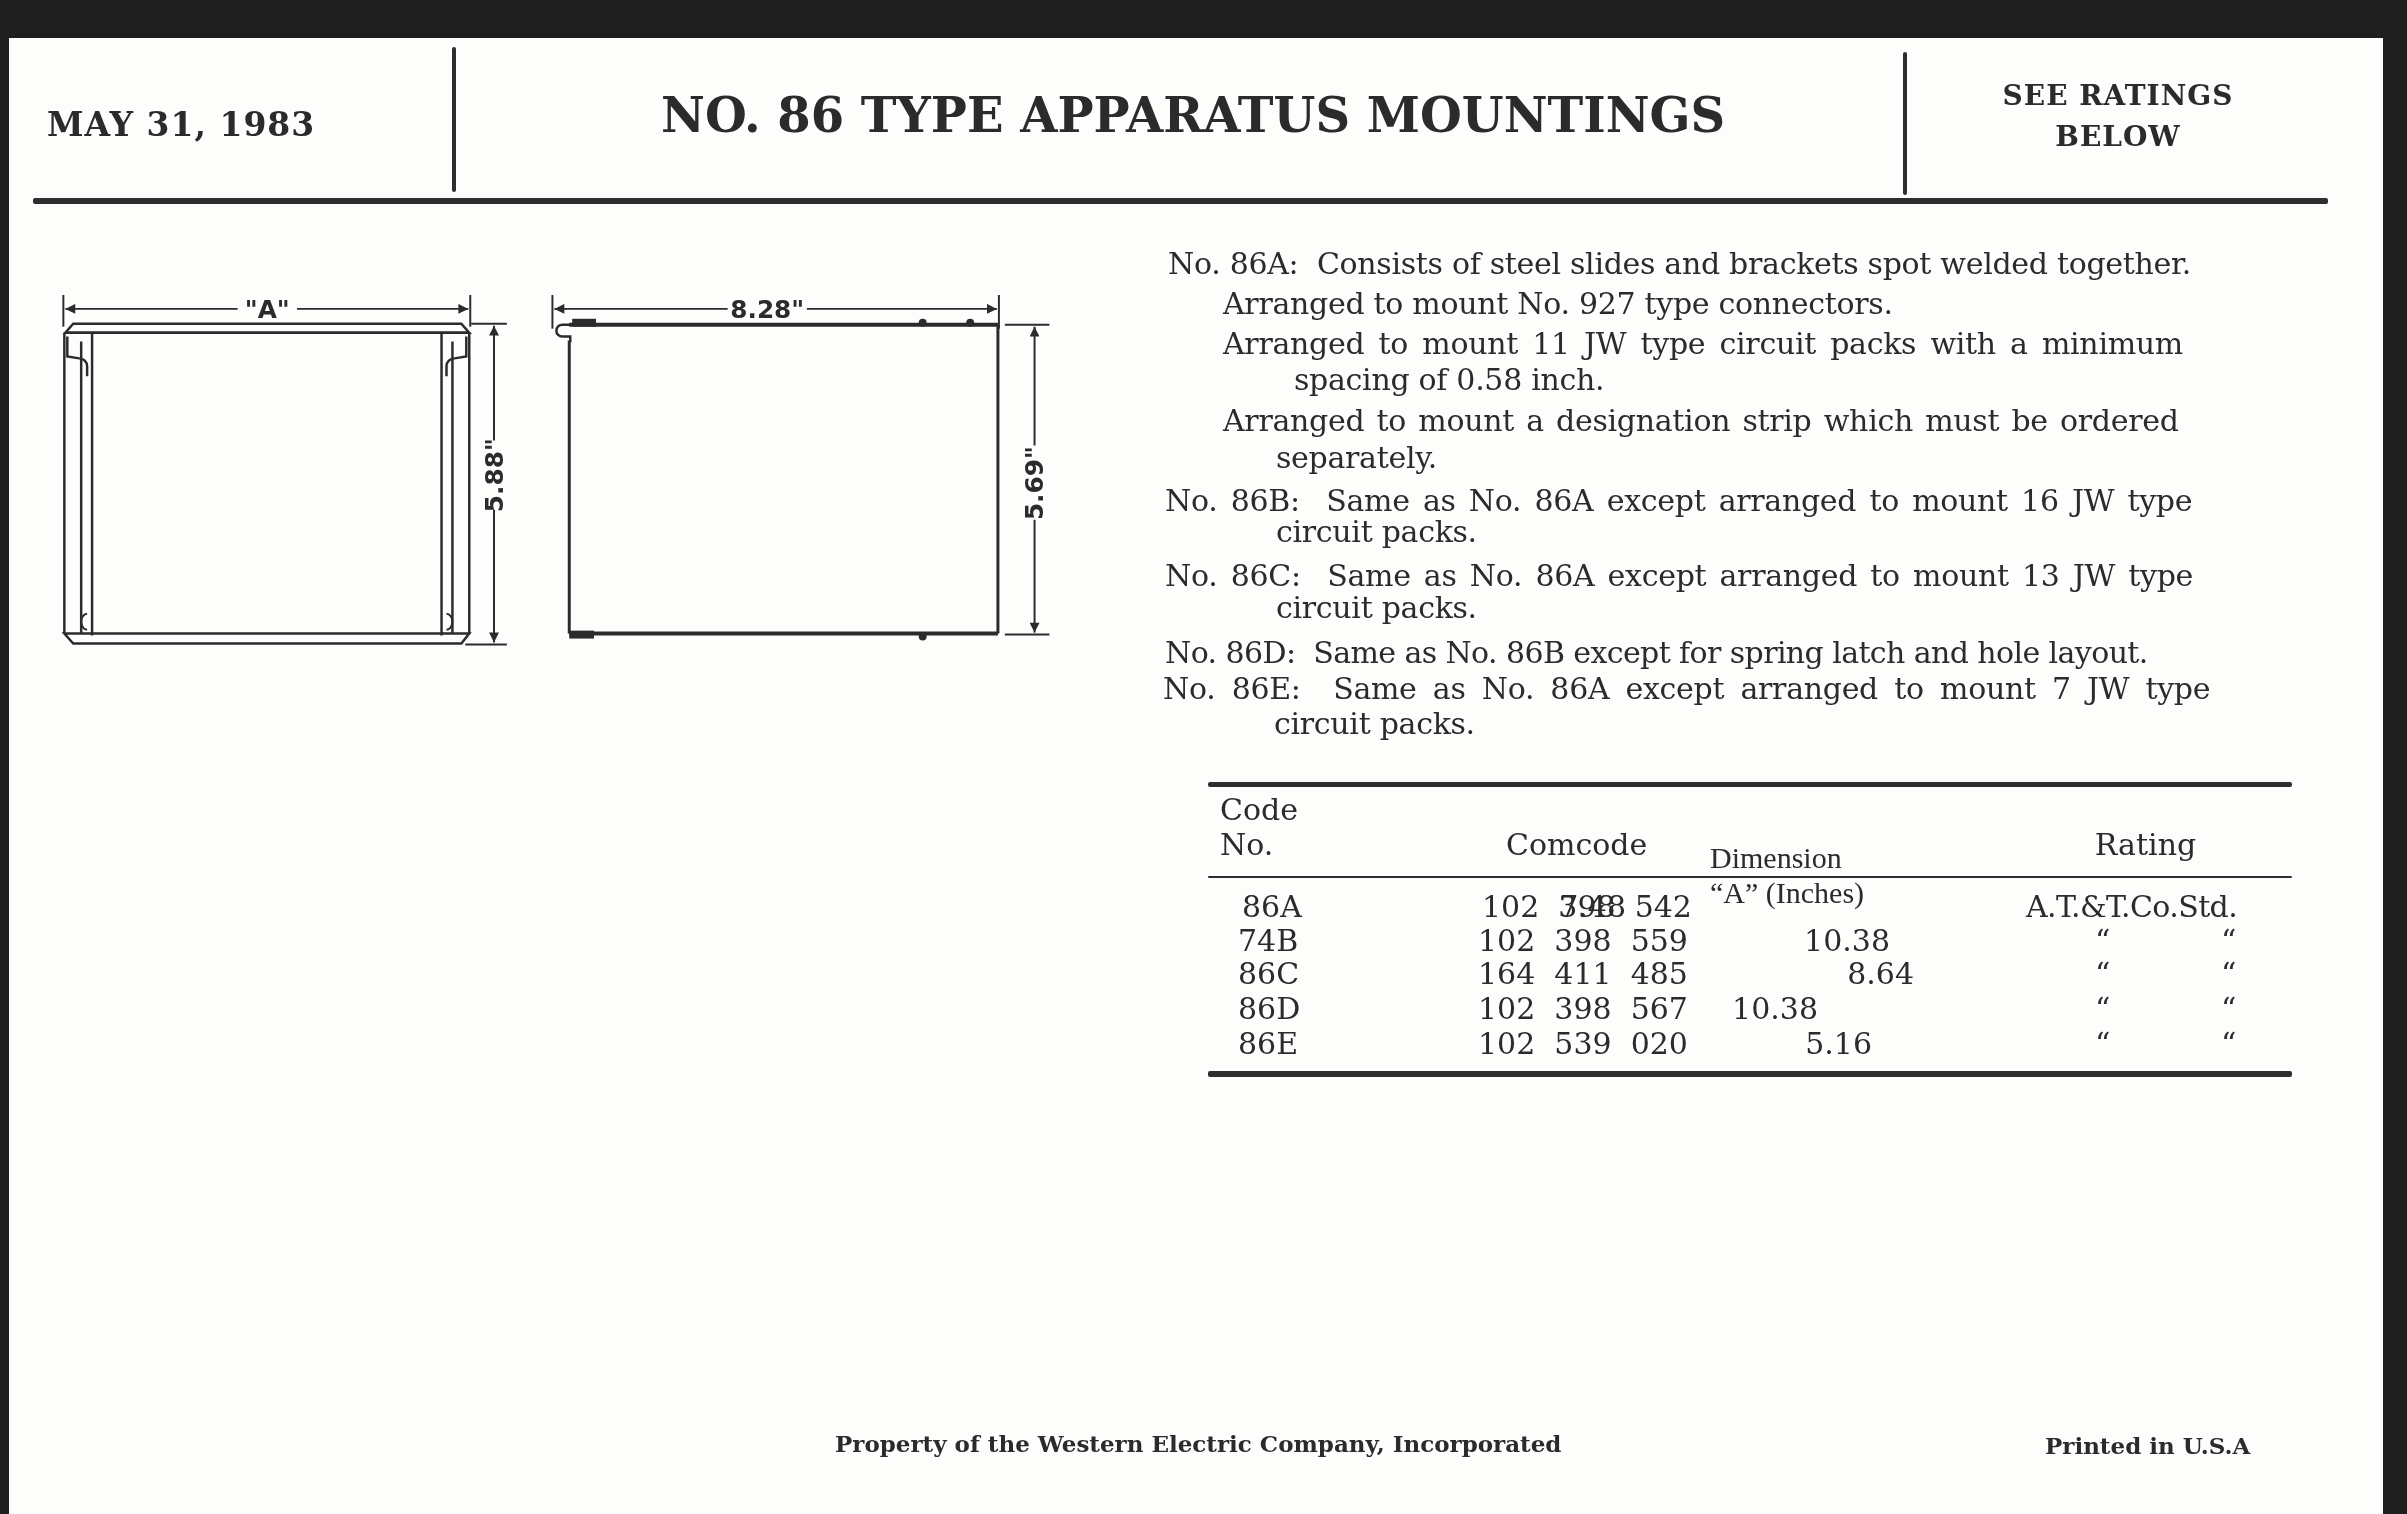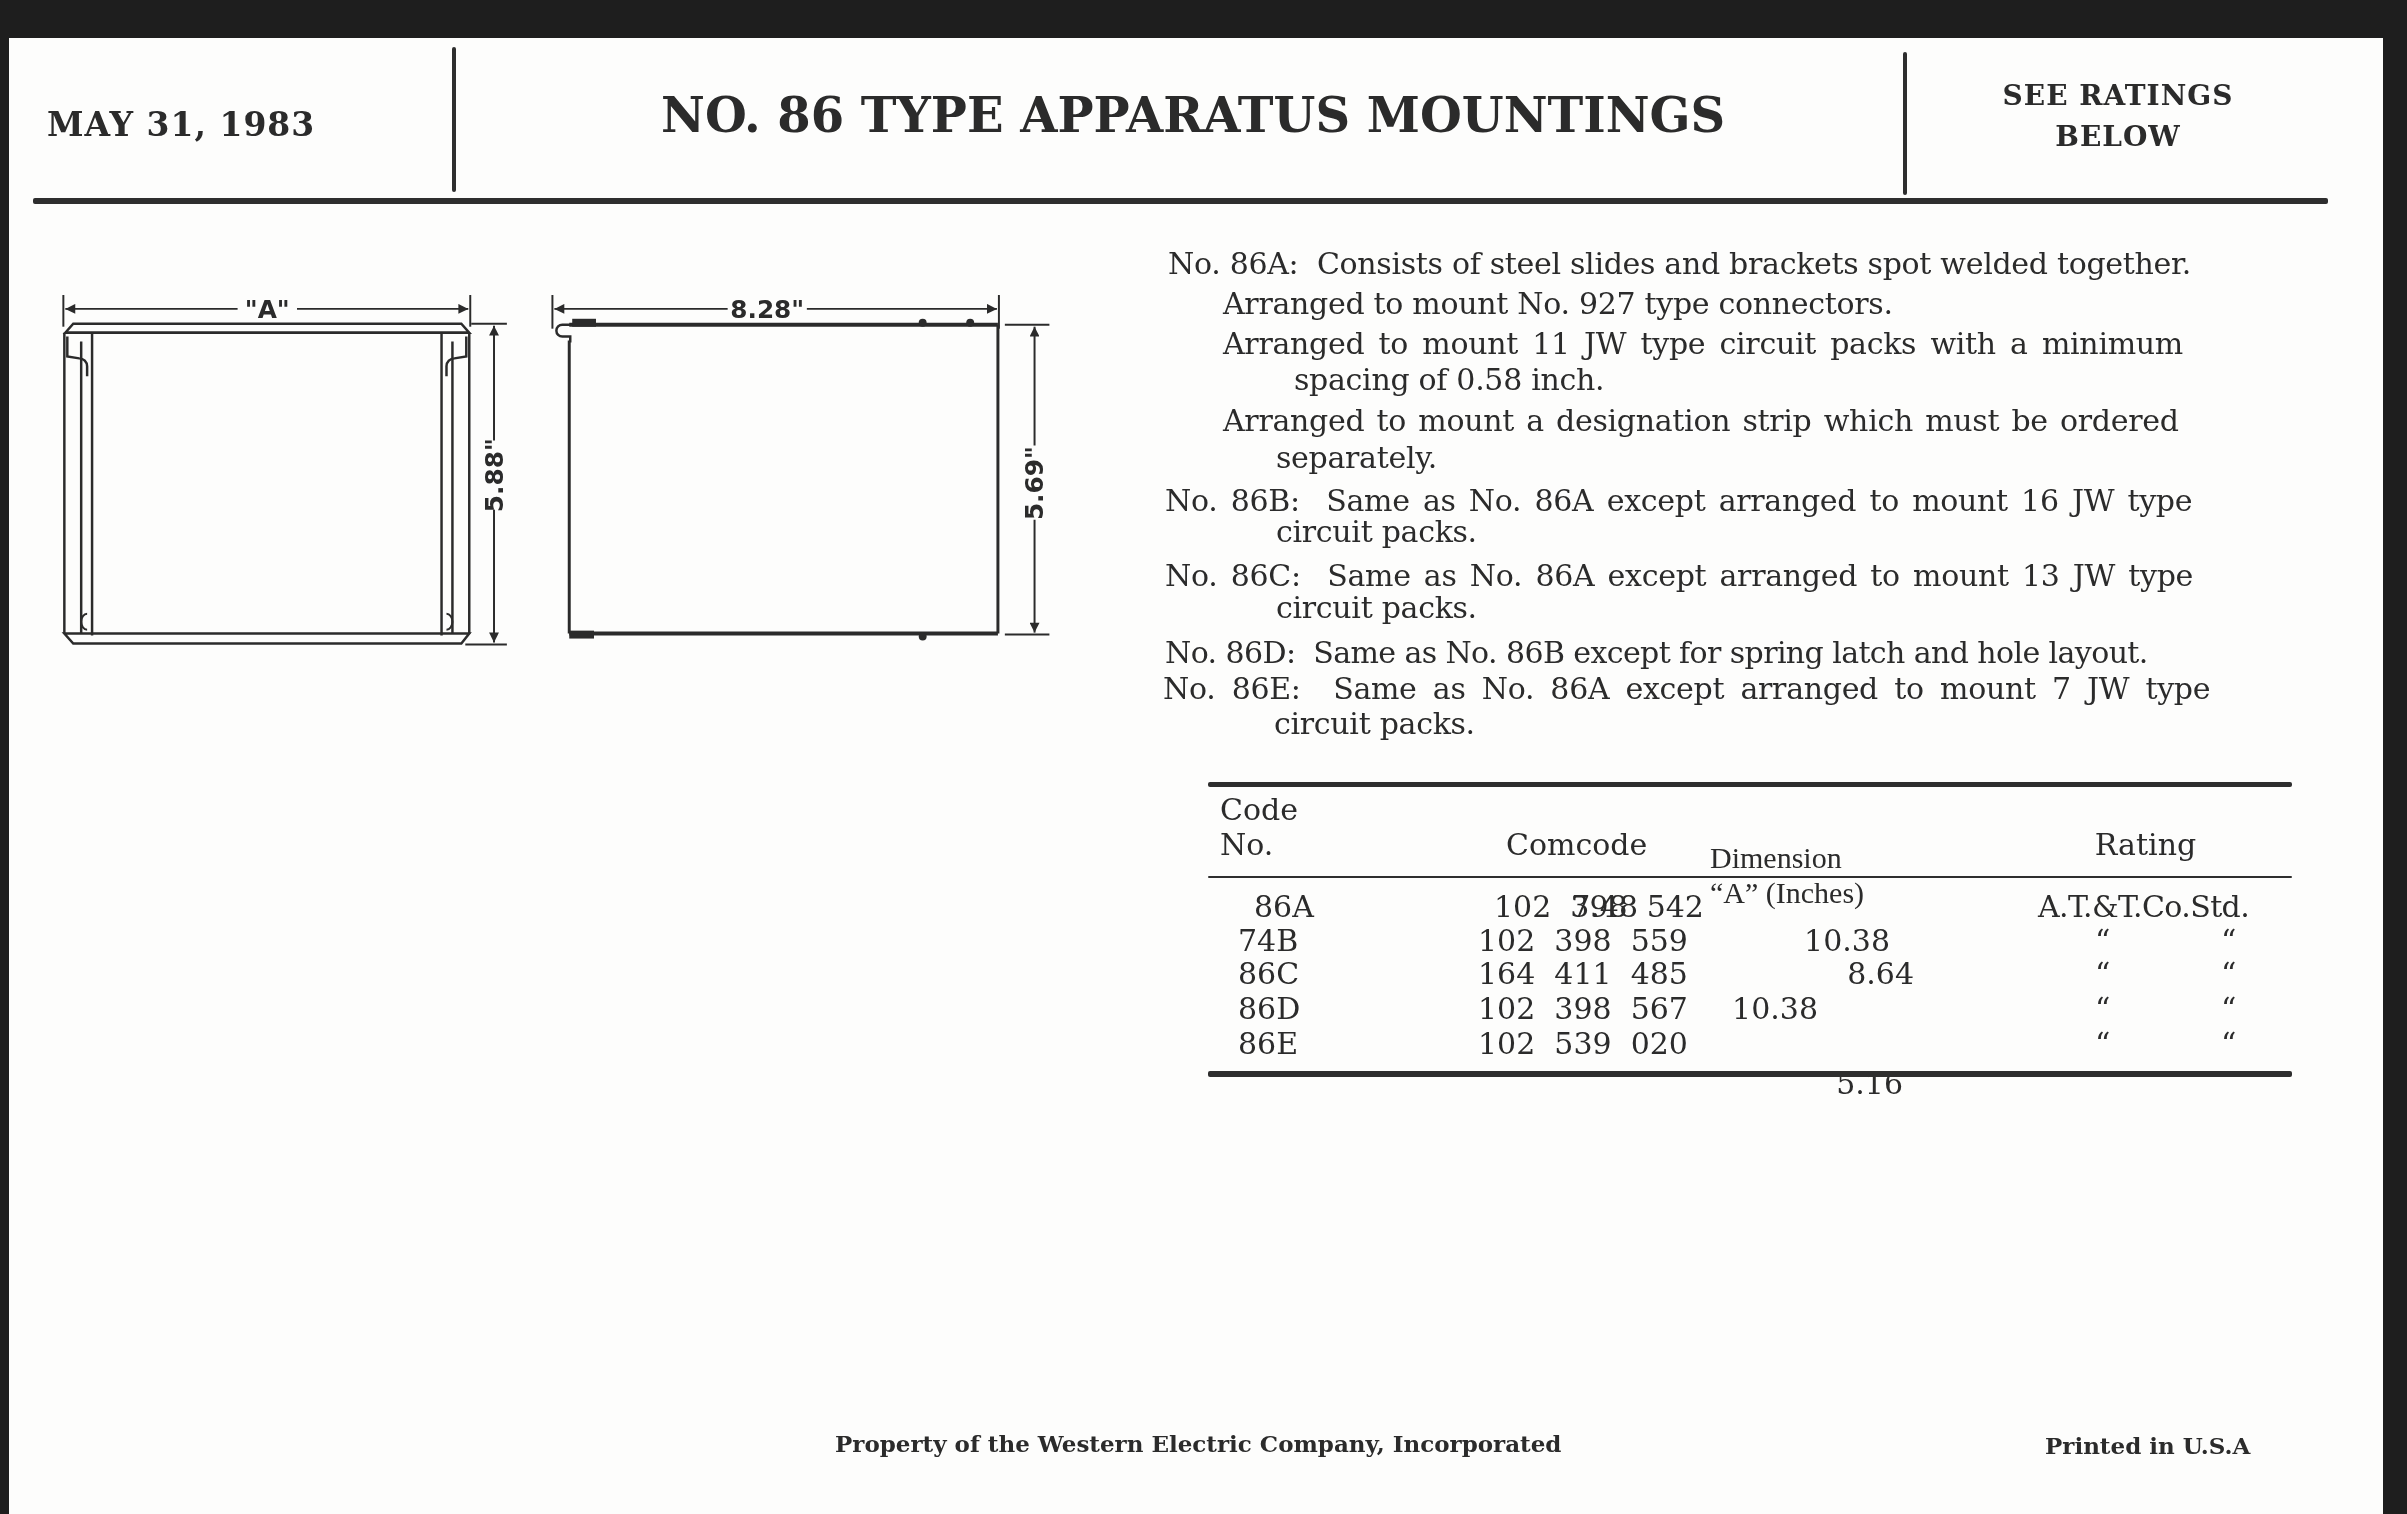--- a/index.html
+++ b/index.html
@@ -135,21 +135,21 @@
   </div>
   <div class="abs tbl-txt" style="left:1506px; top:827px;">Comcode</div>
   <div class="abs tbl-txt" style="left:1710px; width:277px; top:840px; line-height:35px; text-align:left;font-family:Liberation Serif, serif;">
     <div>Dimension</div>
     <div>“A” (Inches)</div>
   </div>
   <div class="abs tbl-txt" style="left:2039px; width:213px; text-align:center; top:827px;">Rating</div>
   <div class="rule" style="left:1208px; top:876px; width:1084px; height:2px;"></div>
 
   <div>
-    <div class="abs tbl-txt" style="left:16px; top:889px; width:2140px; height:34px;">
+    <div class="abs tbl-txt" style="left:4px; top:889px; width:2140px; height:34px;">
       <span class="abs" style="left:1238px;">86A</span>
       <span class="abs" style="left:1478px; white-space:pre;">102  398  542</span>
       <span class="abs" style="right:518px;">7.48</span>
       <span class="abs" style="left:2022px; letter-spacing:-0.6px;">A.T.&amp;T.Co.Std.</span>
     </div>
     <div class="abs tbl-txt" style="left:0; top:923px; width:2408px; height:34px;">
       <span class="abs" style="left:1238px;">74B</span>
       <span class="abs" style="left:1478px; white-space:pre;">102  398  559</span>
       <span class="abs" style="right:518px;">10.38</span>
       <span class="abs" style="left:2095px;">“</span>
@@ -165,21 +165,21 @@
     <div class="abs tbl-txt" style="left:0; top:991px; width:2336px; height:34px;">
       <span class="abs" style="left:1238px;">86D</span>
       <span class="abs" style="left:1478px; white-space:pre;">102  398  567</span>
       <span class="abs" style="right:518px;">10.38</span>
       <span class="abs" style="left:2095px;">“</span>
       <span class="abs" style="left:2221px;">“</span>
     </div>
     <div class="abs tbl-txt" style="left:0; top:1026px; width:2408px; height:34px;">
       <span class="abs" style="left:1238px;">86E</span>
       <span class="abs" style="left:1478px; white-space:pre;">102  539  020</span>
-      <span class="abs" style="right:505px;margin-top:40px;">5.16</span>
+      <span class="abs" style="right:536px;">5.16</span>
       <span class="abs" style="left:2095px;">“</span>
       <span class="abs" style="left:2221px;">“</span>
     </div>
   </div>
   <div class="rule" style="left:1208px; top:1071px; width:1084px; height:6px;"></div>
 </div>
 
 <div class="abs footer" style="left:835px; top:1430px;">Property of the Western Electric Company, Incorporated</div>
 <div class="abs footer" style="left:2045px; top:1432px;">Printed in U.S.A</div>
 

